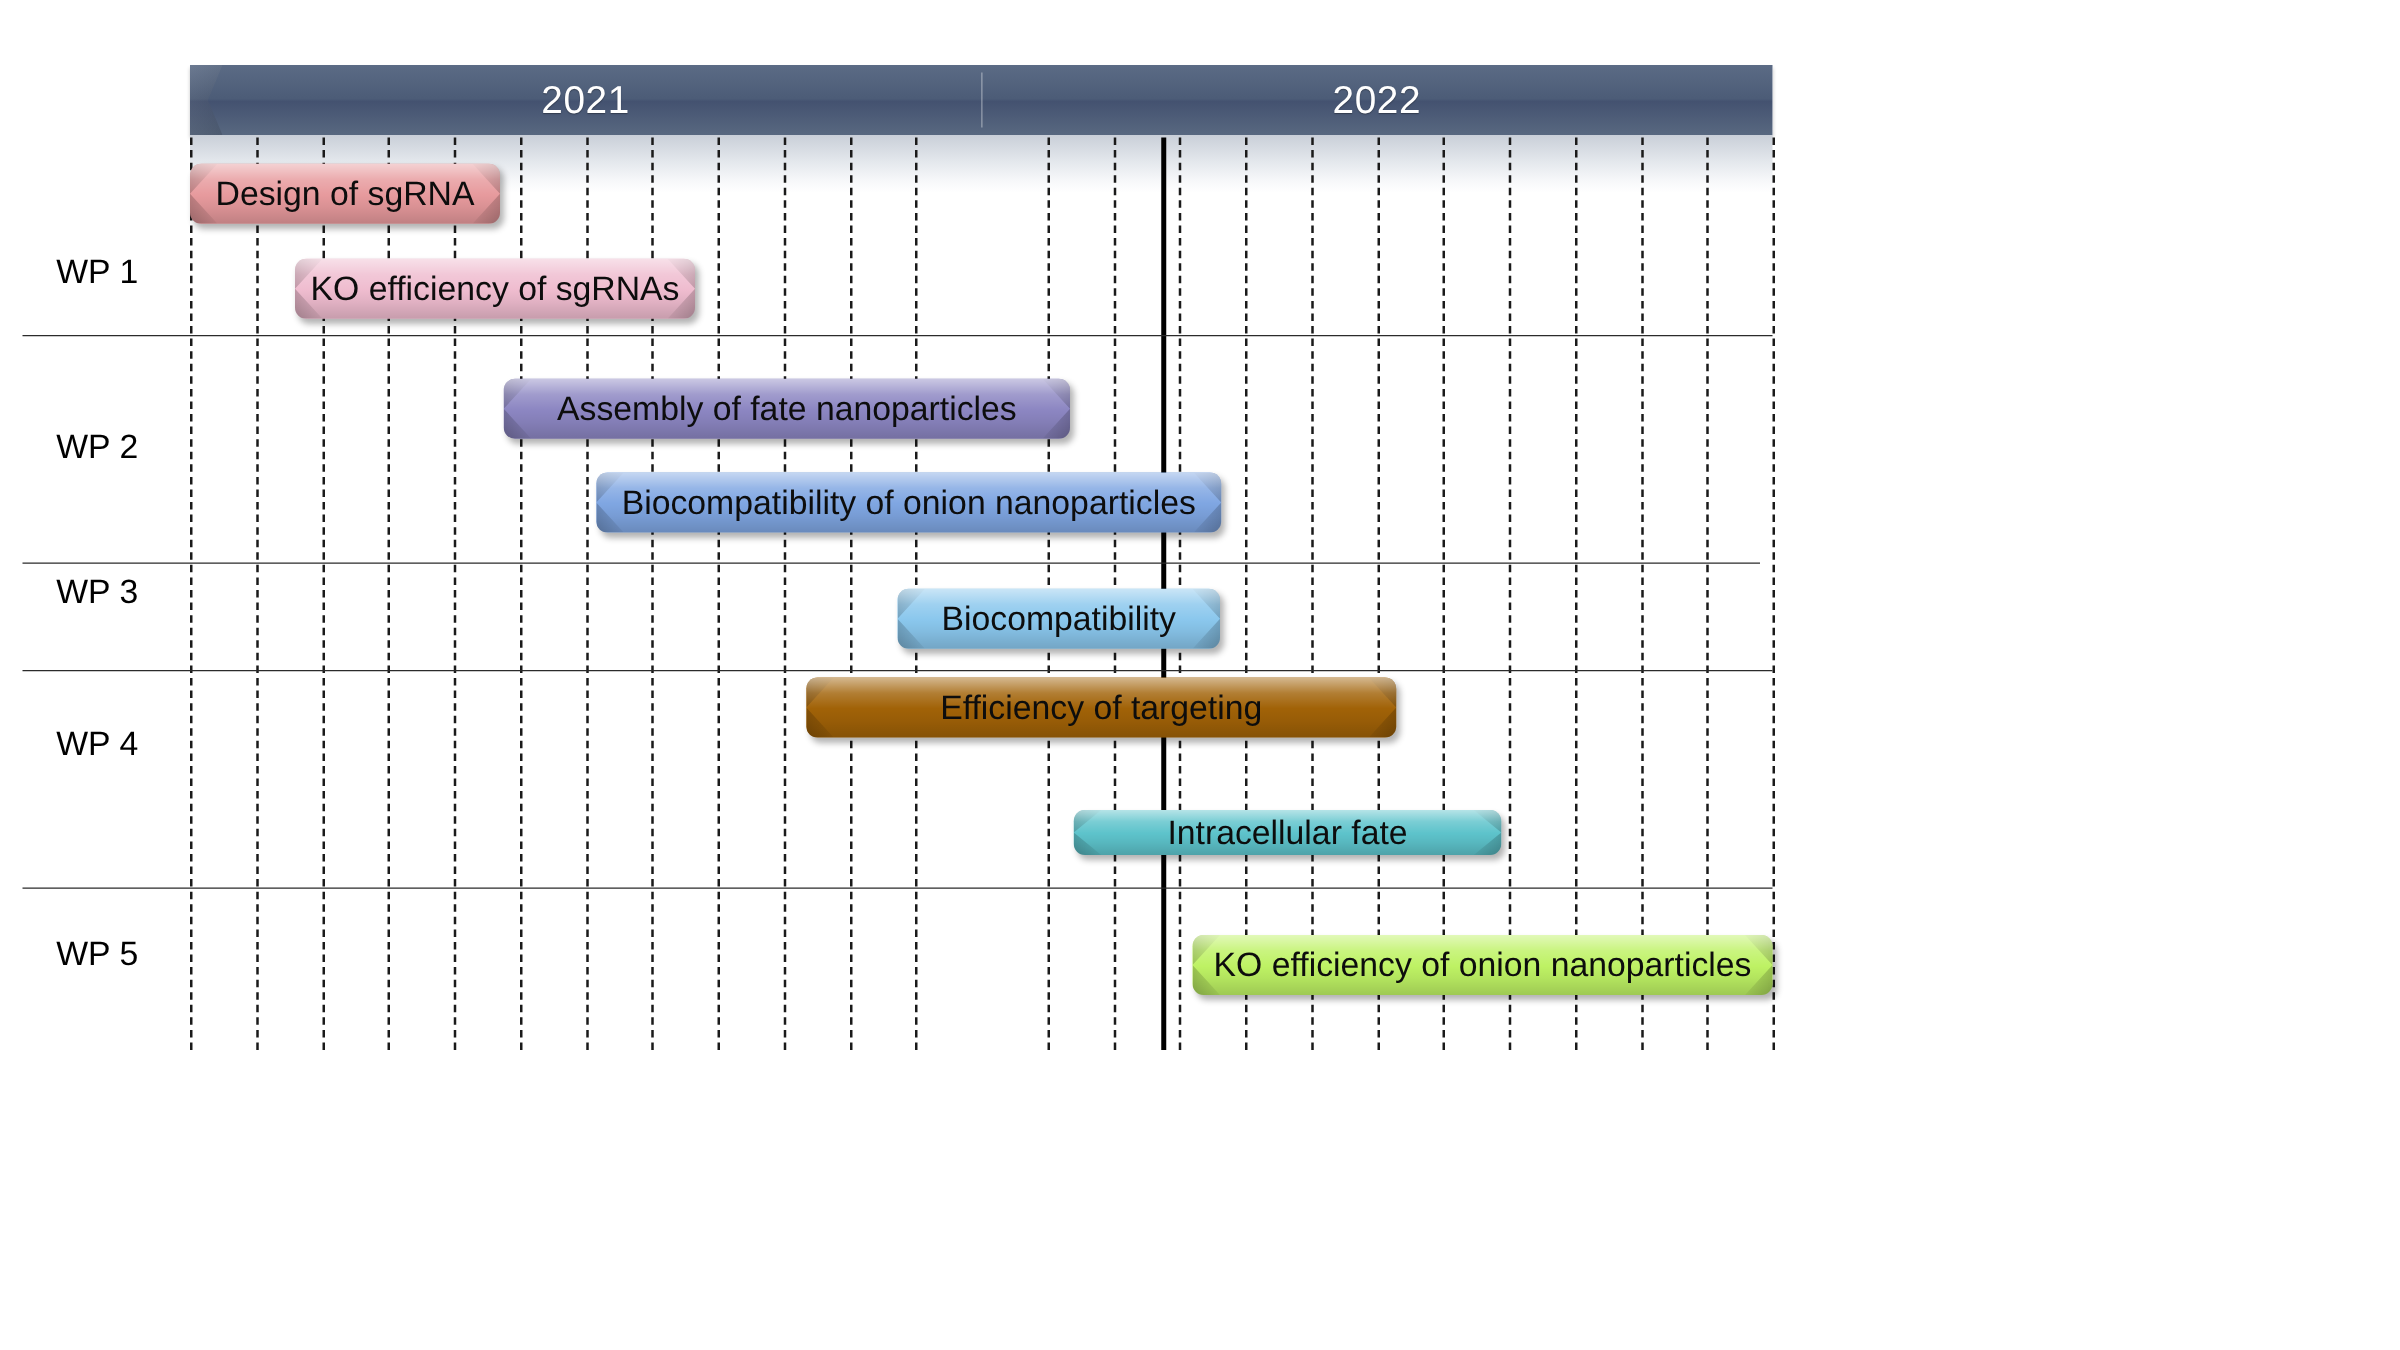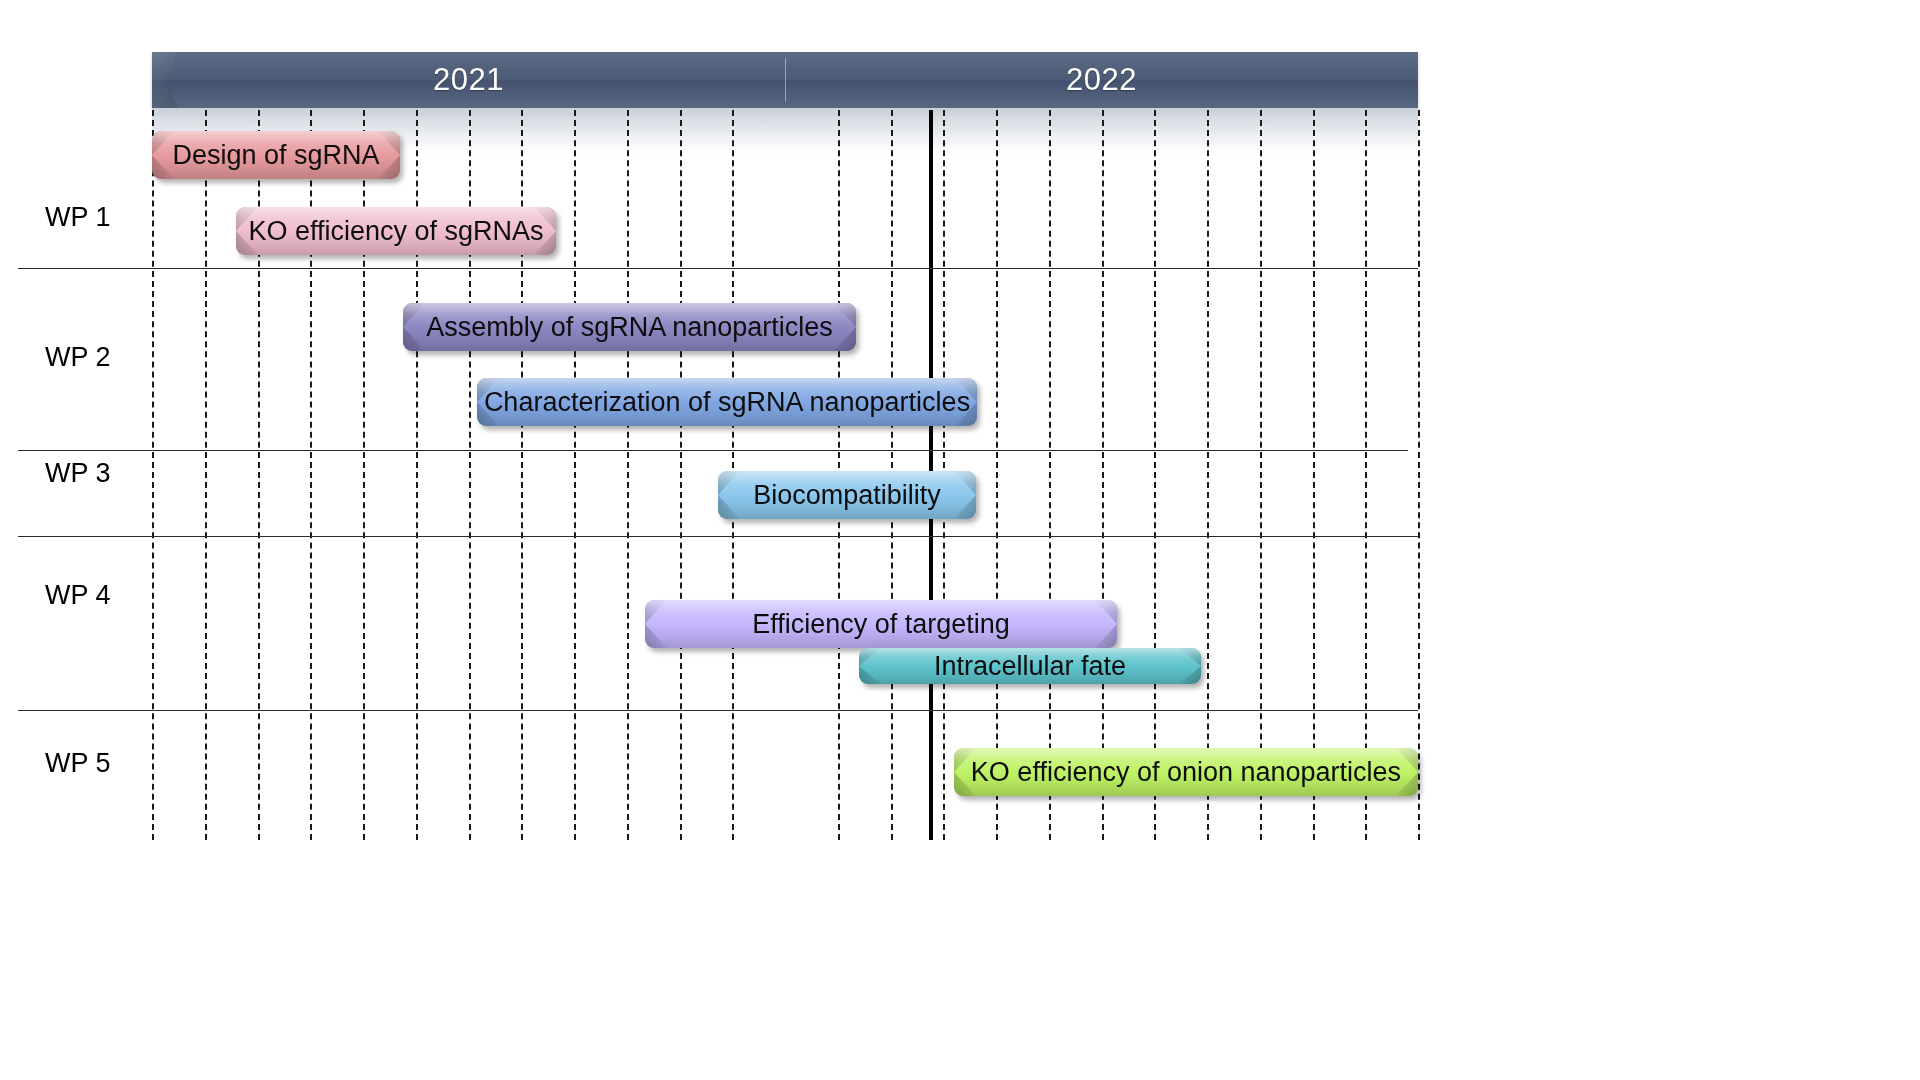--- a/index.html
+++ b/index.html
@@ -218,38 +218,38 @@
     <span class="cap-left"></span>
     <span class="cap-right"></span>
     <span class="sheen"></span>
     <span class="bar-label">Design of sgRNA</span>
   </div>
 
   <div class="bar" style="left:403px; top:303px; width:453px; height:48px; background:#8C86C2;">
     <span class="cap-left"></span>
     <span class="cap-right"></span>
     <span class="sheen"></span>
-    <span class="bar-label">Assembly of sgRNA nanoparticles</span>
+    <span class="bar-label">Assembly of fate nanoparticles</span>
   </div>
 
   <div class="bar" style="left:477px; top:378px; width:500px; height:48px; background:#7FA6E2;">
     <span class="cap-left"></span>
     <span class="cap-right"></span>
     <span class="sheen"></span>
-    <span class="bar-label">Characterization of sgRNA nanoparticles</span>
+    <span class="bar-label">Biocompatibility of onion nanoparticles</span>
   </div>
 
   <div class="bar" style="left:718px; top:471px; width:258px; height:48px; background:#8AC7ED;">
     <span class="cap-left"></span>
     <span class="cap-right"></span>
     <span class="sheen"></span>
     <span class="bar-label">Biocompatibility</span>
   </div>
 
-  <div class="bar" style="left:645px; top:600px; width:472px; height:48px; background:#c4b5fd;">
+  <div class="bar" style="left:645px; top:542px; width:472px; height:48px; background:#a16207;">
     <span class="cap-left"></span>
     <span class="cap-right"></span>
     <span class="sheen"></span>
     <span class="bar-label">Efficiency of targeting</span>
   </div>
 
   <div class="bar" style="left:859px; top:648px; width:342px; height:36px; background:#5DC3CB;">
     <span class="cap-left"></span>
     <span class="cap-right"></span>
     <span class="sheen"></span>

